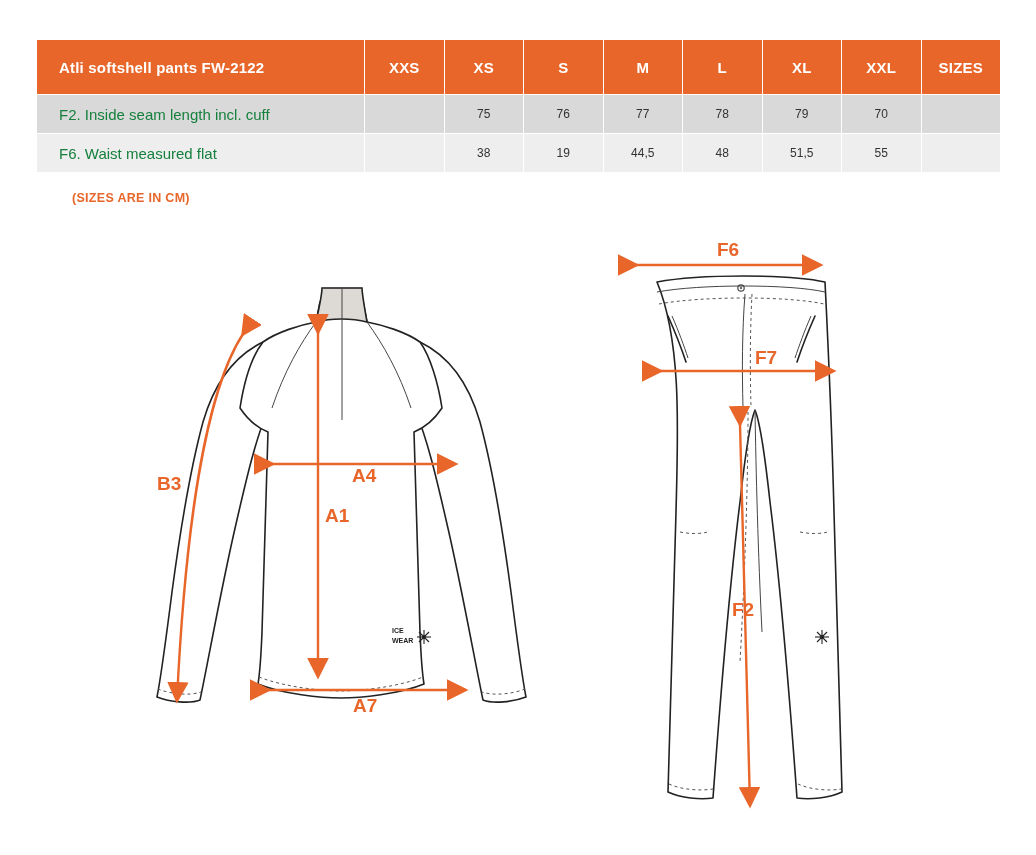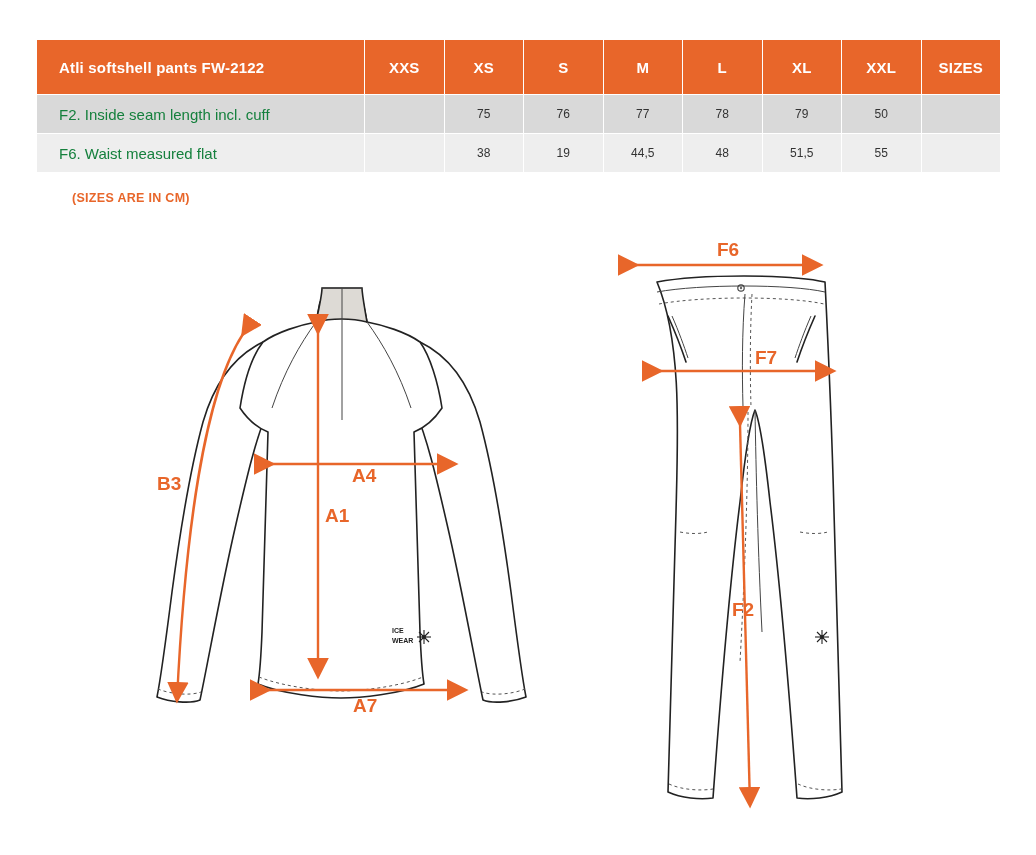--- a/index.html
+++ b/index.html
@@ -171,21 +171,21 @@
       </thead>
       <tbody>
         <tr>
           <td class="label-col">F2. Inside seam length incl. cuff</td>
           <td></td>
           <td>75</td>
           <td>76</td>
           <td>77</td>
           <td>78</td>
           <td>79</td>
-          <td>50</td>
+          <td>70</td>
           <td></td>
         </tr>
         <tr class="alt">
           <td class="label-col">F6. Waist measured flat</td>
           <td></td>
           <td>38</td>
           <td>19</td>
           <td>44,5</td>
           <td>48</td>
           <td>51,5</td>

